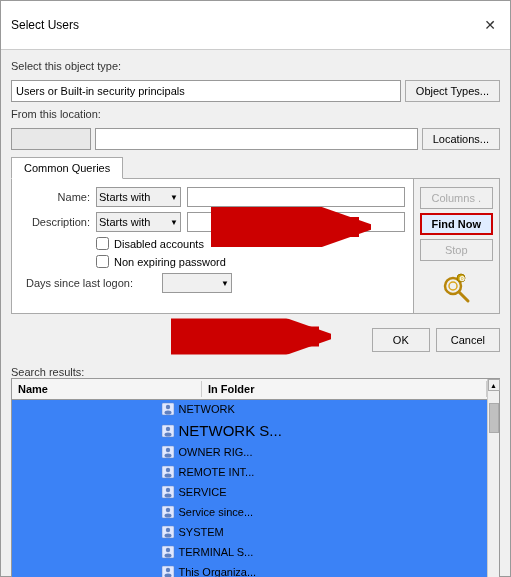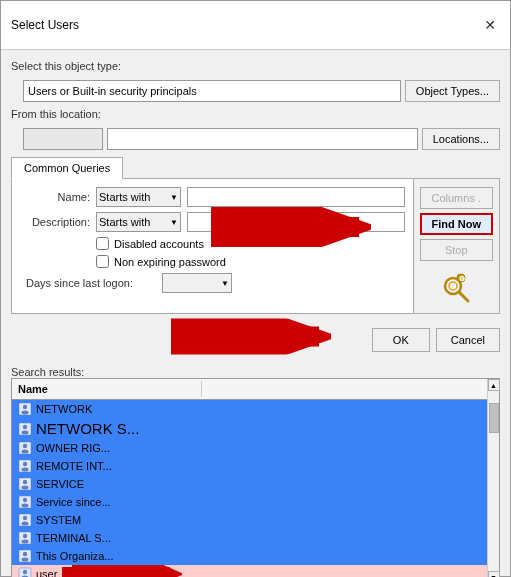--- a/index.html
+++ b/index.html
@@ -53,21 +53,20 @@
     label.section-label {
       font-size: 11px;
       color: #333;
       margin-bottom: 2px;
       display: block;
     }
     .field-row {
       display: flex;
       align-items: center;
       gap: 4px;
-      margin-left: 12px;
     }
     .text-input {
       flex: 1;
       height: 22px;
       border: 1px solid #999;
       padding: 2px 4px;
       font-size: 11px;
       background: #fff;
     }
     .text-input.location {
@@ -198,20 +197,21 @@
     .results-body {
       flex: 1;
       overflow-y: auto;
       overflow-x: hidden;
     }
     .result-row {
       display: flex;
       align-items: center;
       padding: 1px 0;
       cursor: pointer;
+      flex-direction: column;
     }
     .result-row.highlighted { background: #ffcccc; }
     .result-cell {
       font-size: 11px;
       padding: 1px 6px;
       overflow: hidden;
       text-overflow: ellipsis;
       white-space: nowrap;
     }
     .result-cell.name-col {
@@ -406,20 +406,21 @@
       </div>
     </div>
 
     <div style="flex:1; display:flex; flex-direction:column; min-height:0;">
       <span class="search-results-label">Search results:</span>
       <div class="results-table-with-scroll" style="flex:1; min-height:0;">
         <div class="results-inner">
 
           <div class="results-header">
             <div class="results-header-cell name-col">Name</div>
+            <div class="results-header-cell folder-col">In Folder</div>
           </div>
 
           <div class="results-body" id="results-body">
           <div class="result-row">
                 <div class="result-cell name-col">
                   <svg width="14" height="14" viewBox="0 0 14 14">
     <rect x="1" y="1" width="12" height="12" rx="1" fill="#e0e8ff" stroke="#6080c0" stroke-width="0.5"></rect>
     <circle cx="7" cy="5" r="2.2" fill="#6080c0"></circle>
     <ellipse cx="7" cy="10.5" rx="3.5" ry="2" fill="#6080c0"></ellipse>
   </svg>

